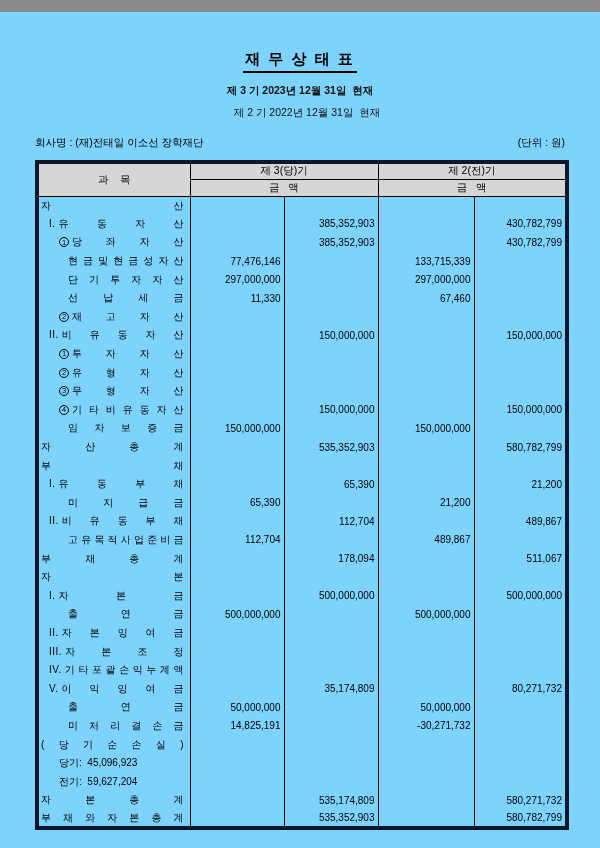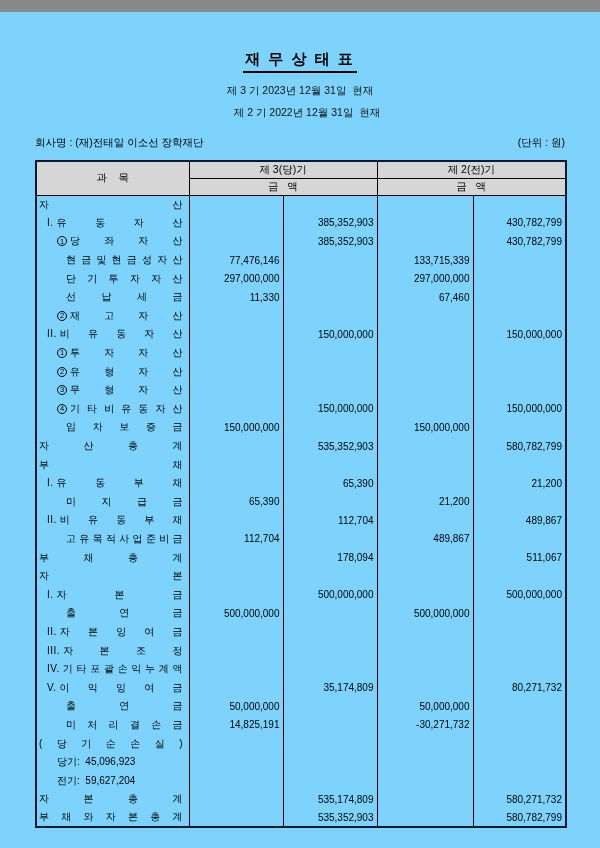--- a/index.html
+++ b/index.html
@@ -10,29 +10,29 @@
     overflow:hidden; position:relative;
   }
   .title-wrap { margin-top:38px; text-align:center; }
   .title {
     display:inline-block; font-size:15px; font-weight:700; letter-spacing:2px;
     border-bottom:2px solid #000; padding:0 2px 2px 2px; white-space:pre;
   }
   .subtitle {
     text-align:center; font-size:10.5px; white-space:pre; color:#111;
   }
-  .subtitle.first { margin-top:11px; }
+  .subtitle.first { margin-top:11px;font-weight:bold; }
   .subtitle.second { margin-top:8px;padding-left:14px; }
   .meta {
     display:flex; justify-content:space-between; align-items:flex-start;
     margin:16px 35px 0 35px; font-size:10.5px; white-space:pre;
   }
   table.fs {
     margin:10px 35px 0 35px; width:530px; border-collapse:collapse;
-    table-layout:fixed; border:2px solid #0f172a;padding-left:12px;
+    table-layout:fixed; border:4px solid #0f172a;padding-left:12px;
   }
   table.fs th {
     background:#d6d6d6; border:1px solid #000; font-weight:normal;
     font-size:10.5px; height:17px; text-align:center; vertical-align:middle;
     white-space:pre;
   }
   table.fs td {
     border-left:1px solid #000; border-right:1px solid #000;
     border-top:none; border-bottom:none;
     height:18.6px; font-size:10px; vertical-align:middle; overflow:hidden;

